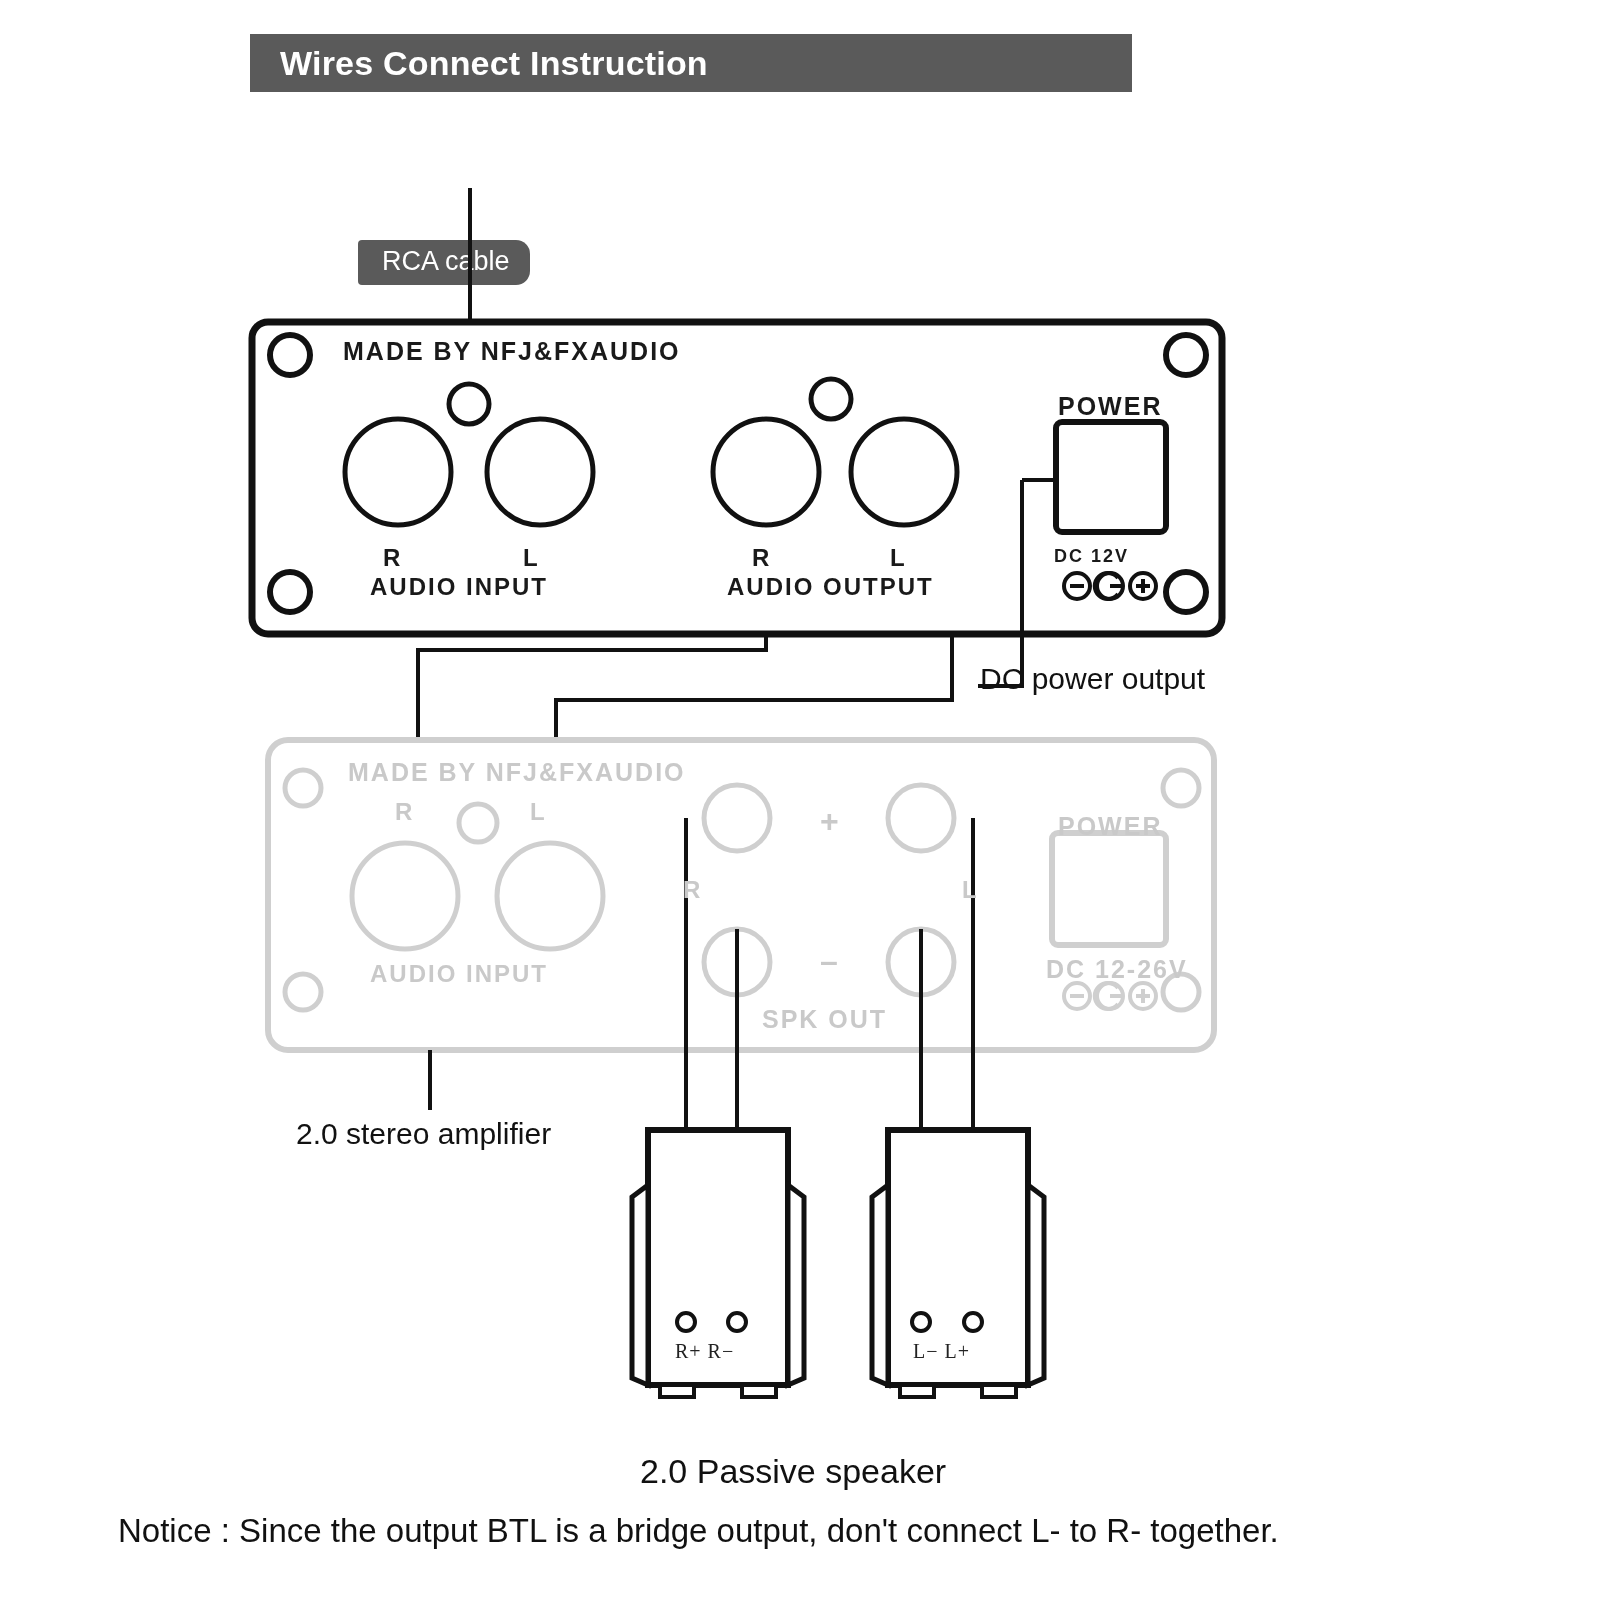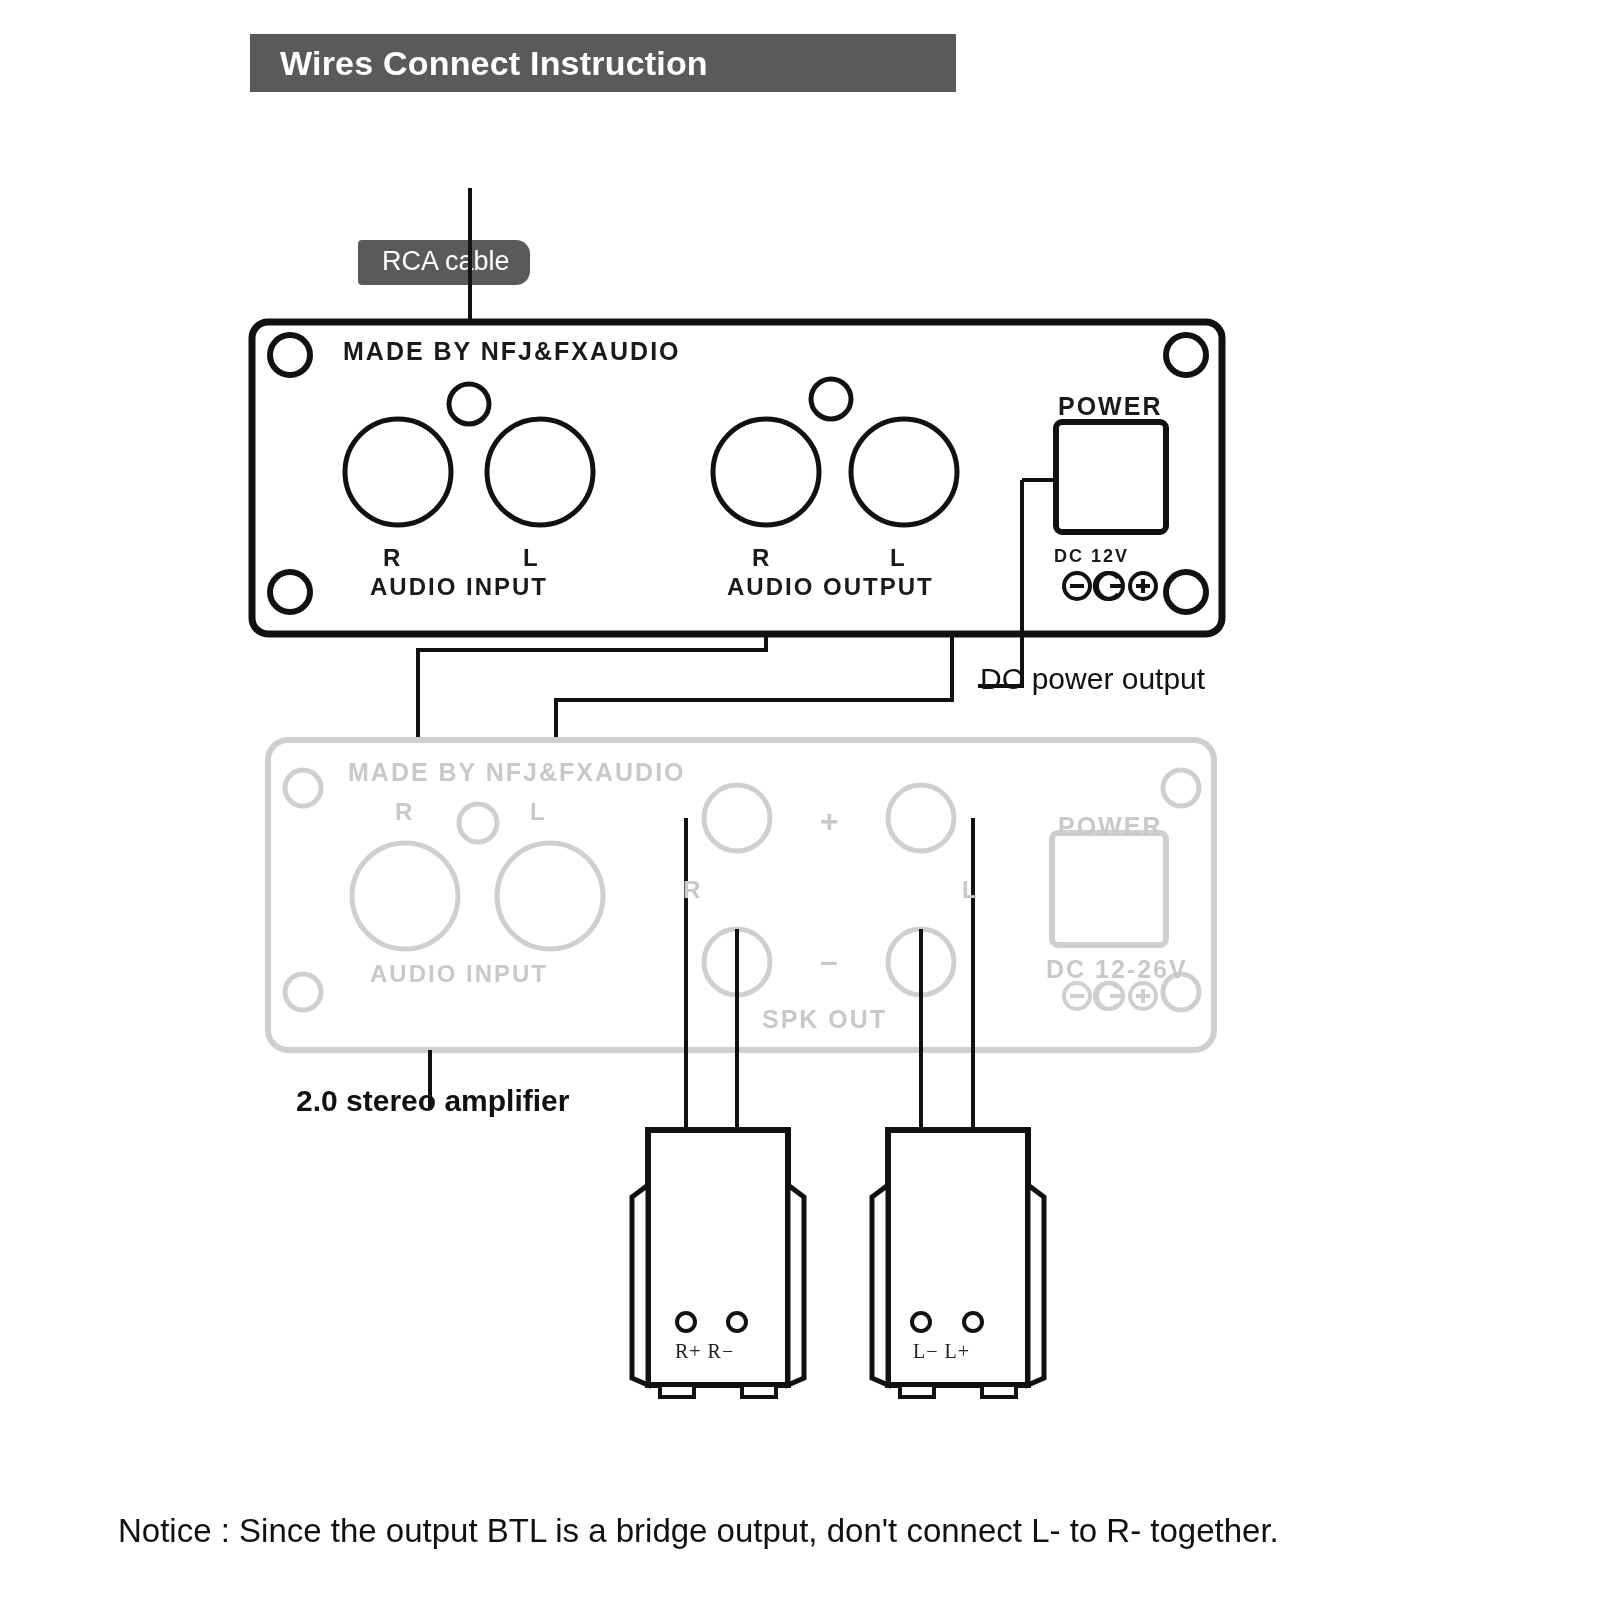--- a/index.html
+++ b/index.html
@@ -20,21 +20,21 @@
     left: 0; top: 0;
     width: 1600px;
     height: 1600px;
   }
   .abs { position: absolute; }
 
   
   #title-banner {
     left: 250px;
     top: 34px;
-    width: 706px;
+    width: 882px;
     height: 58px;
     background: #5a5a5a;
     display: flex;
     align-items: center;
   }
   #title-banner .title-text {
     color: #ffffff;
     font-size: 34px;
     font-weight: bold;
     padding-left: 30px;
@@ -42,21 +42,21 @@
   }
 
   
   .plain {
     font-size: 30px;
     color: #111;
     white-space: nowrap;
   }
   #source-text { left: 252px; top: 135px; }
   #dc-power-label { left: 980px; top: 662px; }
-  #amp-label { left: 296px; top: 1084px; font-weight: bold; }
+  #amp-label { left: 296px; top: 1117px; }
   #speaker-label { left: 640px; top: 1452px; font-size: 34px; }
   #notice-text { left: 118px; top: 1512px; font-size: 33px; }
 
   
   #rca-tag {
     left: 358px;
     top: 240px;
     background: #5a5a5a;
     color: #ffffff;
     font-size: 27px;
@@ -124,20 +124,21 @@
 
 <div id="stage">
 
   <div class="abs" id="title-banner">
     <span class="title-text">Wires Connect Instruction</span>
   </div>
 
   <div class="abs" id="rca-tag">RCA cable</div>
   <div class="abs plain" id="dc-power-label">DC power output</div>
   <div class="abs plain" id="amp-label">2.0 stereo amplifier</div>
+  <div class="abs plain" id="speaker-label">2.0 Passive speaker</div>
   <div class="abs plain" id="notice-text">Notice : Since the output BTL is a bridge output, don't connect L- to R- together.</div>
 
   <svg id="art" viewBox="0 0 1600 1600" xmlns="http://www.w3.org/2000/svg">
 
     <g stroke="#111" stroke-width="4" fill="none">
       <path d="M470 188 L470 408"></path>
       <path d="M470 408 L398 458"></path>
       <path d="M470 408 L540 458"></path>
     </g>
 

